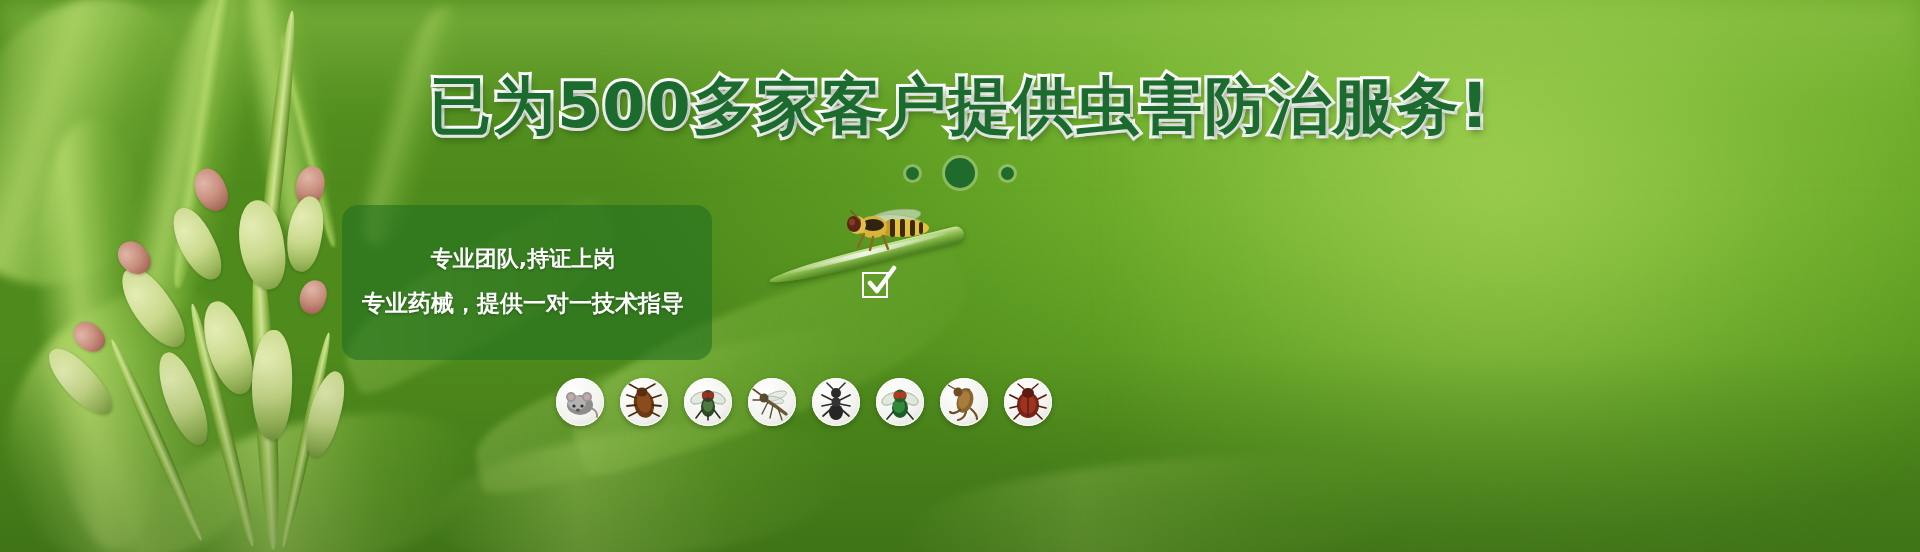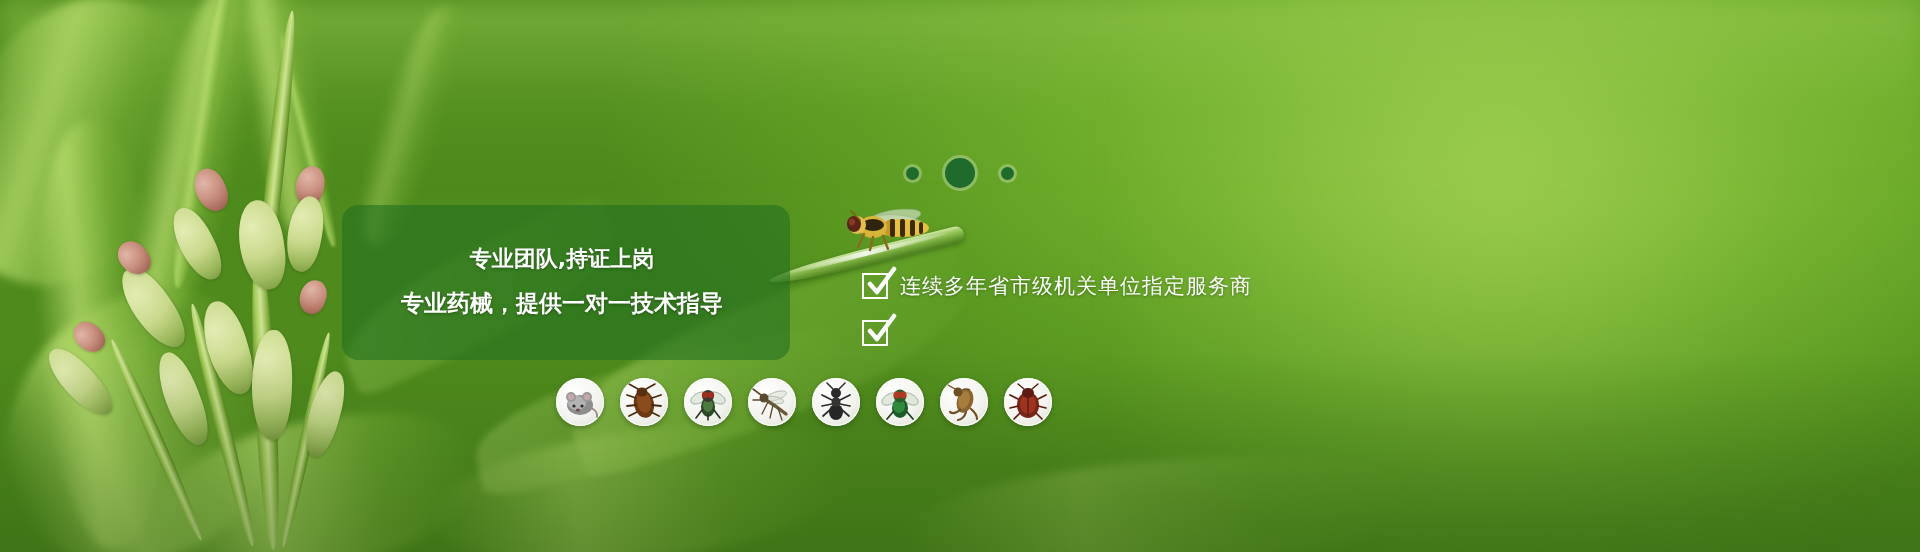--- a/index.html
+++ b/index.html
@@ -94,21 +94,21 @@
     background:#1f6b2c;
     box-shadow:0 0 0 3px rgba(255,255,255,.28);
   }
   .dot.sm { width:13px; height:13px; }
   .dot.lg { width:30px; height:30px; }
 
   
   .panel {
     position:absolute;
     left:342px; top:205px;
-    width:448px; height:155px;
+    width:370px; height:155px;
     background:rgba(33,110,33,.58);
     border-radius:16px;
     display:flex; flex-direction:column;
     justify-content:center;
     padding:8px 14px 10px 6px;
   }
   .panel-line {
     color:#ffffff;
     font-family:"DejaVu Sans","Liberation Sans",sans-serif;
     font-weight:bold;
@@ -235,20 +235,23 @@
   <div class="bud" style="left:208px; top:300px; width:40px; height:96px; transform:rotate(-16deg);"></div>
   <div class="bud pink" style="left:300px; top:280px; width:26px; height:34px; transform:rotate(20deg);"></div>
   <div class="bud" style="left:252px; top:330px; width:40px; height:110px; transform:rotate(2deg);"></div>
   <div class="bud" style="left:166px; top:350px; width:34px; height:98px; transform:rotate(-20deg);"></div>
   <div class="bud pink" style="left:76px; top:320px; width:26px; height:34px; transform:rotate(-46deg);"></div>
   <div class="bud" style="left:64px; top:340px; width:32px; height:84px; transform:rotate(-42deg);"></div>
   <div class="bud" style="left:310px; top:370px; width:30px; height:88px; transform:rotate(16deg);"></div>
 
   <div class="bg-bottom-shade"></div>
 
+  <div class="headline-wrap">
+    <div class="headline">已为500多家客户提供虫害防治服务!</div>
+  </div>
 
   <div class="dots">
     <span class="dot sm"></span>
     <span class="dot lg"></span>
     <span class="dot sm"></span>
   </div>
 
   <div class="fly-stem">
     <div class="stem-body"></div>
     <div class="stem-hl"></div>
@@ -278,28 +281,20 @@
     <path d="M43 31 L48 44" stroke="#8a6a20" stroke-width="2.4" fill="none" stroke-linecap="round"></path>
     <path d="M20 15 L11 6" stroke="#7a5c18" stroke-width="1.6" fill="none" stroke-linecap="round"></path>
   </svg>
 
   <div class="panel">
     <div class="panel-line l1">专业团队,持证上岗</div>
     <div class="panel-line l3">专业药械，提供一对一技术指导</div>
   </div>
 
   <div class="bullets">
-    <div class="bullet">
-      <span class="check-box">
-        <svg viewBox="0 0 34 34">
-            <path d="M7 18 L14 26 L31 3" fill="none" stroke="#ffffff" stroke-width="4.5" stroke-linecap="round" stroke-linejoin="round"></path>
-          </svg>
-      </span>
-      <span class="bullet-text">连续多年省市级机关单位指定服务商</span>
-    </div>
     <div class="bullet">
       <span class="check-box">
         <svg viewBox="0 0 34 34">
             <path d="M7 18 L14 26 L31 3" fill="none" stroke="#ffffff" stroke-width="4.5" stroke-linecap="round" stroke-linejoin="round"></path>
           </svg>
       </span>
     </div>
   </div>
 
   <div class="icon-row">

